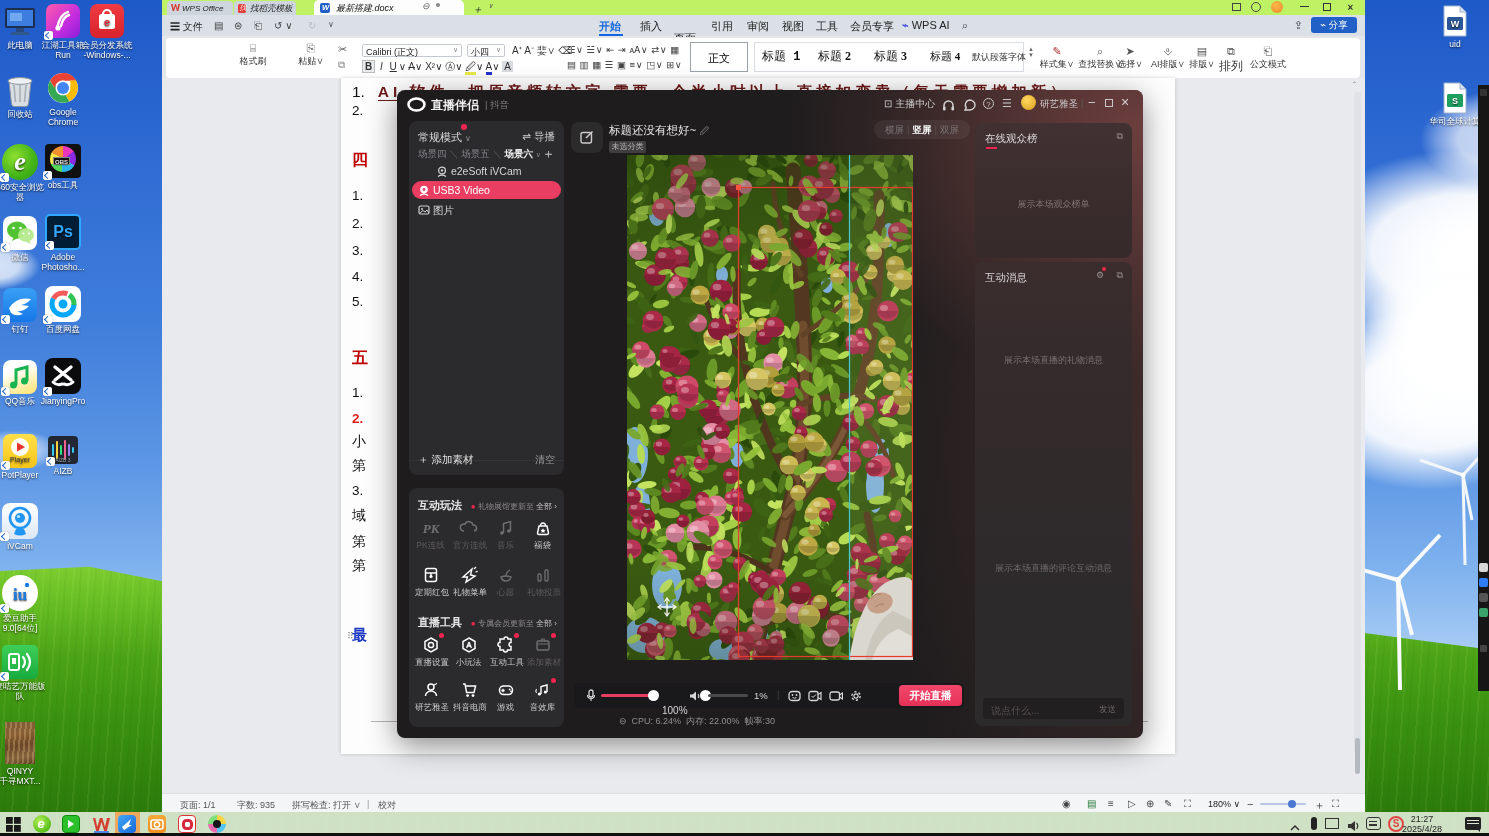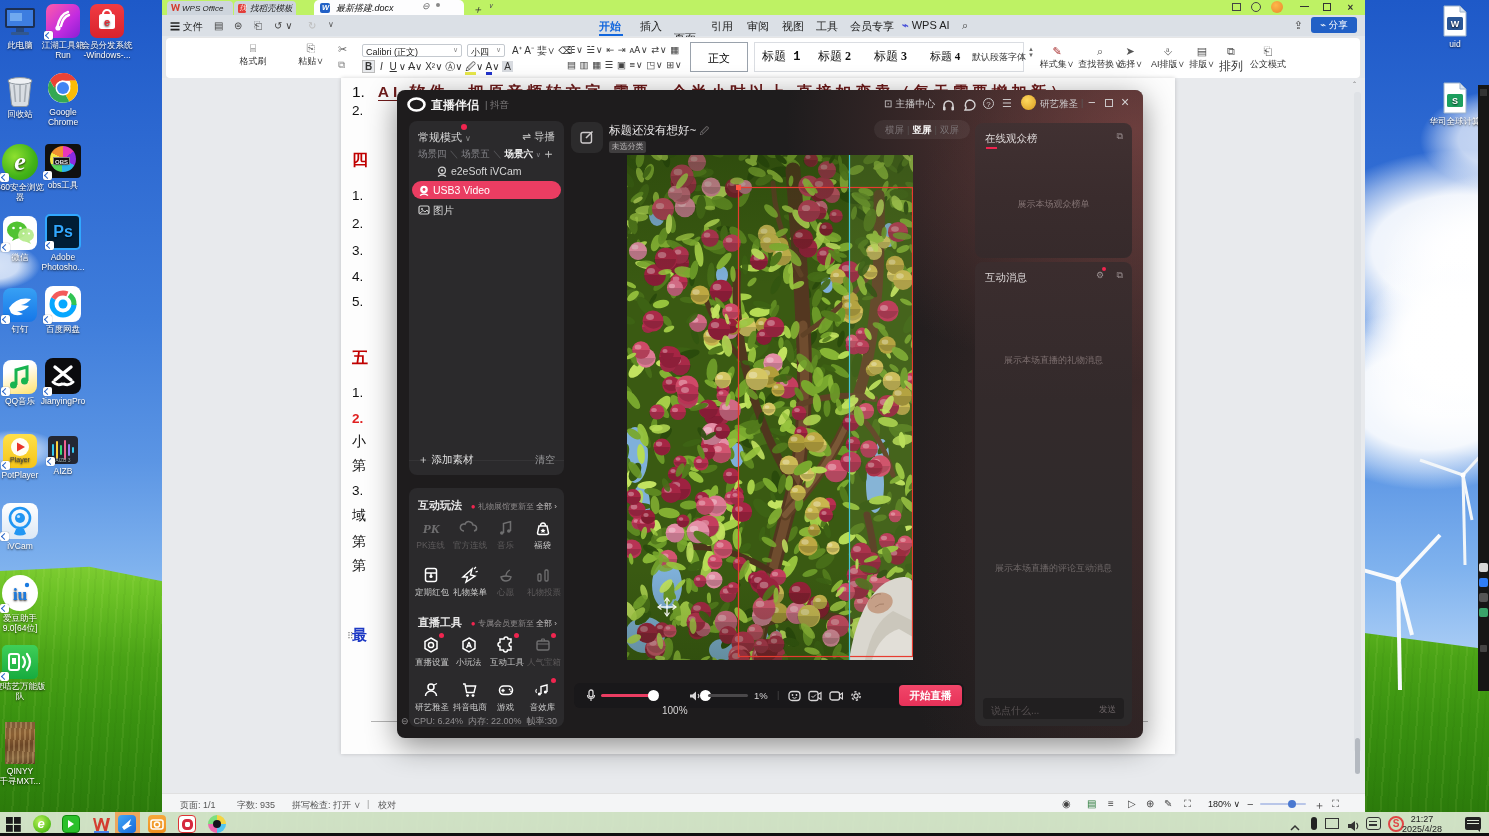--- a/index.html
+++ b/index.html
@@ -370,21 +370,21 @@
           <path d="M8 4 a2 2 0 0 1 4 0 h3 v3.5 a2 2 0 0 0 0 4 V15 h-3.5 a2 2 0 0 1 -4 0 H4 v-3.5 a2 2 0 0 1 0-4 V4z" fill="none" stroke="#fff" stroke-width="1.5"></path>
         </svg>
         <i style="color:#c9c9c9">互动工具</i>
       </div>
     <div class="tool dim" style="left:118px;top:147px">
         <b></b>
         <svg viewBox="0 0 20 20">
           <rect x="4" y="6" width="12" height="9" rx="1.5" fill="none" stroke="#fff" stroke-width="1.4"></rect>
           <path d="M4 9 h12 M8 6 l1-2 h2 l1 2" stroke="#fff" stroke-width="1.2" fill="none"></path>
         </svg>
-        <i>人气宝箱</i>
+        <i>添加素材</i>
       </div>
     <div class="tool" style="left:6px;top:192px">
         <svg viewBox="0 0 20 20">
           <circle cx="10" cy="7" r="3" fill="none" stroke="#fff" stroke-width="1.5"></circle>
           <path d="M4.5 16 a5.5 5 0 0 1 11 0" fill="none" stroke="#fff" stroke-width="1.5"></path>
           <path d="M13 5 l3-1.5" stroke="#fff" stroke-width="1.2"></path>
         </svg>
         <i style="color:#c9c9c9">研艺雅圣</i>
       </div>
     <div class="tool" style="left:44px;top:192px">
@@ -1988,21 +1988,21 @@
     <svg class="abs" style="left:255px;top:7px" width="14" height="12">
         <rect x="1" y="2" width="9.5" height="8" rx="2" fill="none" stroke="#d8d6d7" stroke-width="1.3"></rect>
         <path d="M10.5 5 l3-2 v6 l-3-2" fill="none" stroke="#d8d6d7" stroke-width="1.2"></path>
       </svg>
     <svg class="abs" style="left:276px;top:7px" width="12" height="12">
         <circle cx="6" cy="6" r="2.1" fill="none" stroke="#d8d6d7" stroke-width="1.2"></circle>
         <circle cx="6" cy="6" r="4.2" fill="none" stroke="#d8d6d7" stroke-width="1.4" stroke-dasharray="2.2 2.2"></circle>
       </svg>
     <div class="abs" style="left:325px;top:2px;width:63px;height:21px;border-radius:4px;background:linear-gradient(180deg,#f2476a,#e63158);color:#fff;font-size:10.5px;font-weight:bold;text-align:center;line-height:21px">开始直播</div>
   </div>
-  <div class="abs" style="left:4px;top:625px;width:568px;text-align:left;font-size:9px;color:#918f91">⊖&nbsp; CPU: 6.24% &nbsp;内存: 22.00% &nbsp;帧率:30</div>
+  <div class="abs" style="left:16px;top:625px;width:568px;text-align:center;font-size:9px;color:#918f91">⊖&nbsp; CPU: 6.24% &nbsp;内存: 22.00% &nbsp;帧率:30</div>
 
   <div class="abs" style="left:578px;top:33px;width:157px;height:135px;border-radius:8px;background:linear-gradient(180deg,#413132 0%,#3a2c2d 55%,#362a2b 100%)">
     <div class="abs" style="left:10px;top:9px;font-size:10.5px;color:#ddd8d8">在线观众榜</div>
     <div class="abs" style="left:11px;top:24px;width:11px;height:2px;background:#f0254f"></div>
     <div class="abs" style="right:9px;top:8px;font-size:9px;color:#9b9091">⧉</div>
     <div class="abs" style="left:0;top:75px;width:100%;text-align:center;font-size:9px;color:#847474">展示本场观众榜单</div>
   </div>
   <div class="abs" style="left:578px;top:172px;width:157px;height:464px;border-radius:8px;background:linear-gradient(180deg,#3b2d2e 0%,#332a2b 30%,#2d2a2b 70%,#2c2a2b 100%)">
     <div class="abs" style="left:10px;top:9px;font-size:10.5px;color:#ddd8d8">互动消息</div>
     <div class="abs" style="right:28px;top:8px;font-size:9px;color:#9b9091">⚙</div>

